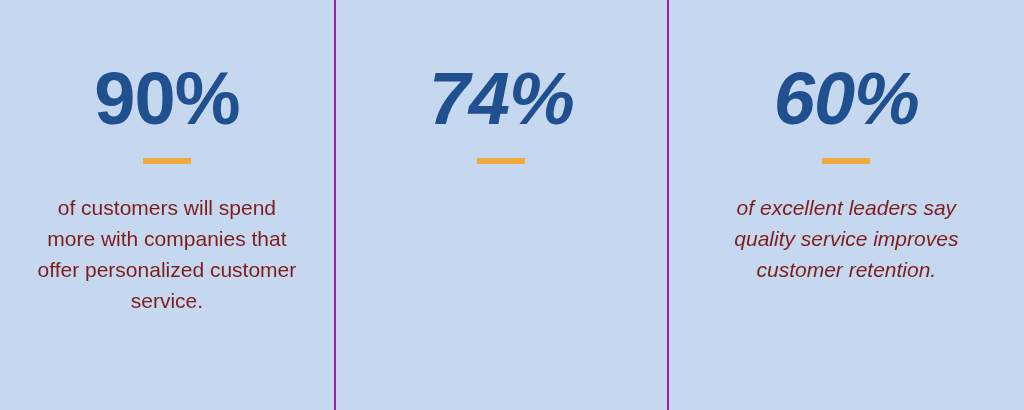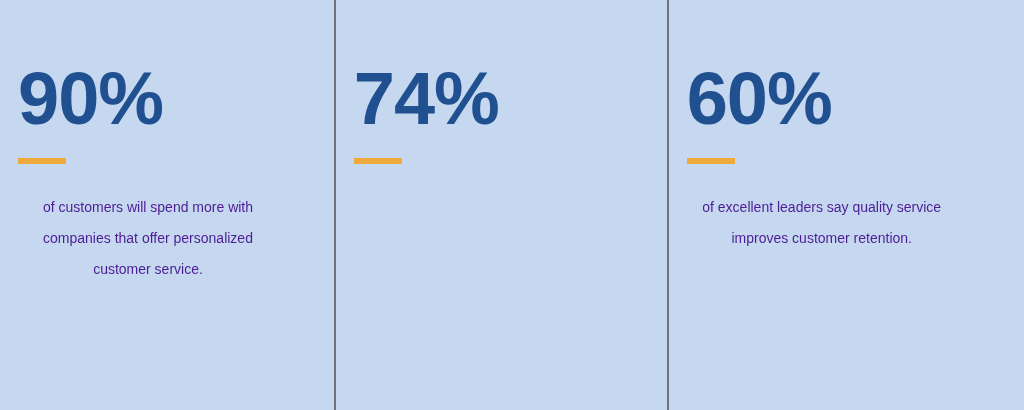--- a/index.html
+++ b/index.html
@@ -36,30 +36,31 @@
     background: #c5d8f0;
   }
 
   
   .col-1 { width: 342px; }
   .col-2 { width: 341px; }
   .col-3 { width: 366px; }
 
   
   .stat-column + .stat-column {
-    border-left: 2px solid #737373;
+    border-left: 2px solid #a21caf;
+    font-style: italic;
   }
 
   .stat-inner {
     width: 100%;
     box-sizing: border-box;
-    padding: 0 18px;
+    padding: 0 30px;
     display: flex;
     flex-direction: column;
-    align-items: flex-start;
+    align-items: center;
   }
 
   .stat-number {
     margin: 0;
     padding: 0;
     font-family: "Liberation Sans", sans-serif;
     font-size: 74px;
     font-weight: bold;
     line-height: 1;
     letter-spacing: -1px;
@@ -76,24 +77,24 @@
     margin-top: 22px;
     border-radius: 0;
     flex: none;
   }
 
   .stat-text {
     margin: 0;
     padding: 0;
     margin-top: 28px;
     font-family: "Liberation Sans", sans-serif;
-    font-size: 14px;
+    font-size: 21px;
     font-weight: normal;
     line-height: 31px;
-    color: #4c1d95;
+    color: #7f1d1d;
     text-align: center;
     max-width: 260px;
   }
 
   .col-3 .stat-text { max-width: 270px; }
 </style>
 </head>
 <body>
 
 <div id="stats-banner">

